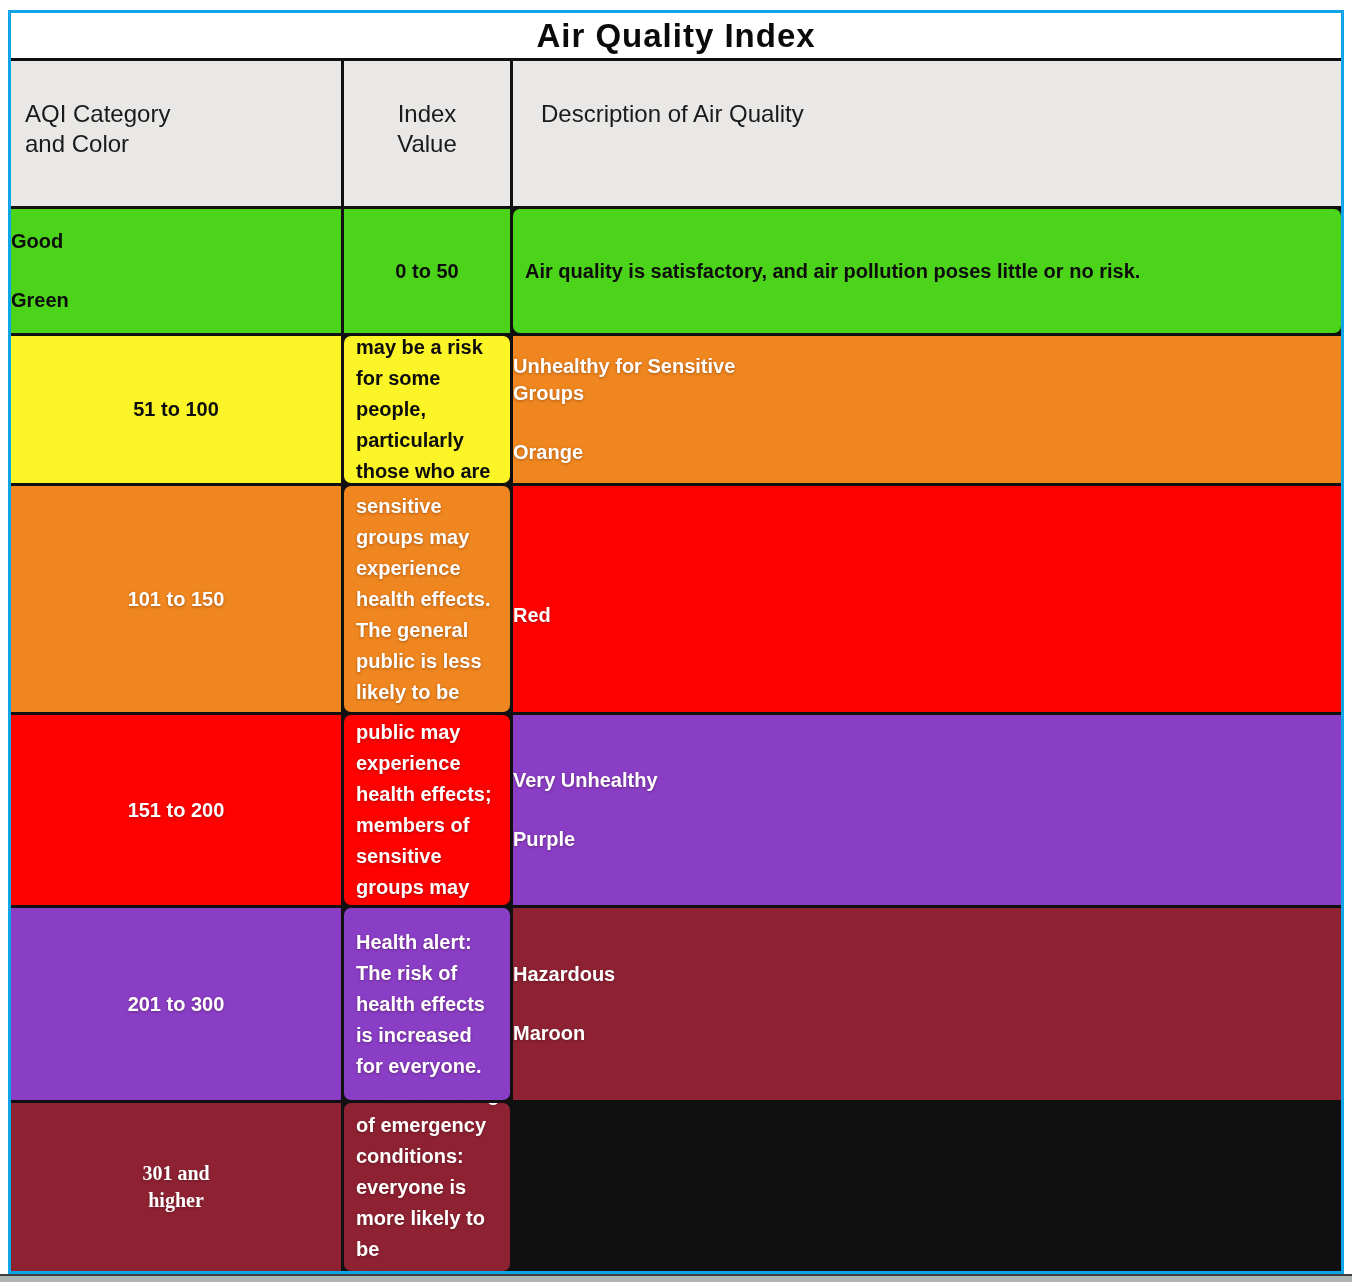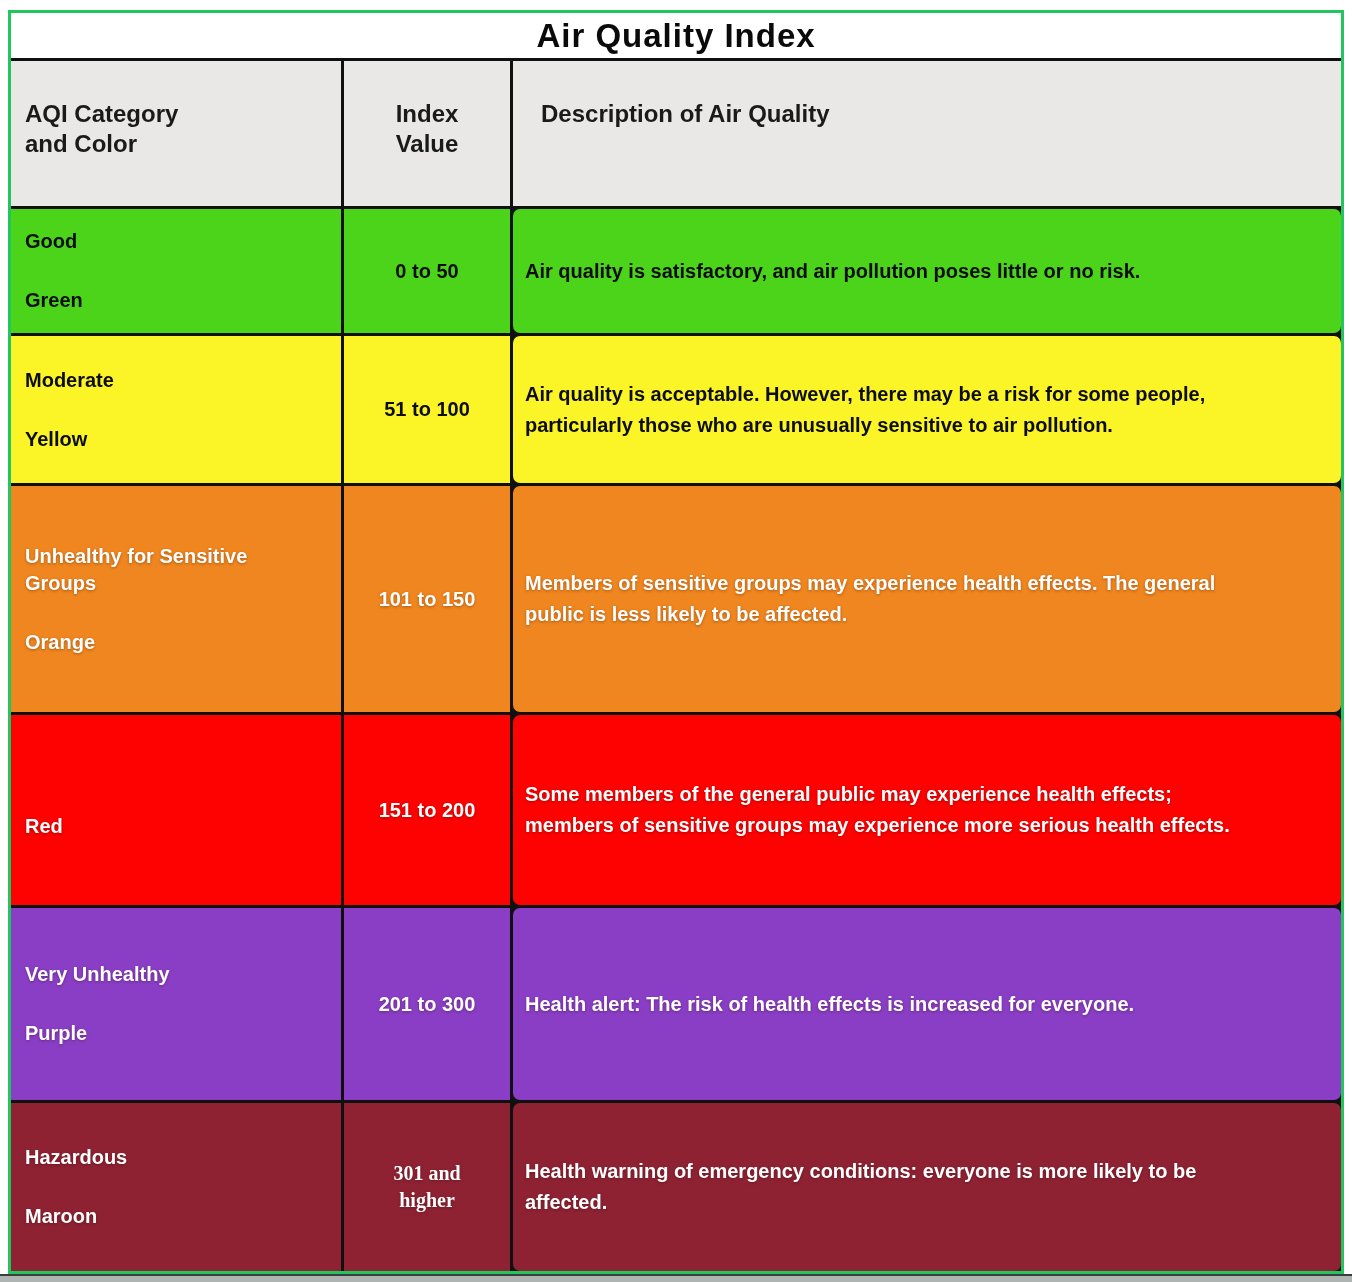--- a/index.html
+++ b/index.html
@@ -10,21 +10,21 @@
     width: 1352px;
   }
   .page {
     width: 1352px;
     height: 1282px;
     padding: 10px 8px 0 8px;
     display: flex;
     flex-direction: column;
   }
   .aqi-table {
-    border: 3px solid #22c55e;
+    border: 3px solid #0ea5e9;
     background: #101010;
     display: grid;
     grid-template-columns: 330px 166px 1fr;
     grid-template-rows: 45px 145px 124px 147px 226px 190px 192px 168px;
     gap: 3px;
     flex: 0 0 auto;
   }
   .cell {
     background: #ffffff;
     overflow: hidden;
@@ -35,35 +35,34 @@
     align-items: center;
     justify-content: center;
     font-size: 33px;
     font-weight: bold;
     letter-spacing: 1px;
     color: #0a0a0a;
   }
   .header-cell {
     background: #e9e8e6;
     font-size: 24px;
-    font-weight: bold;
+    font-weight: normal;
     color: #1a1a1a;
     padding-top: 38px;
     white-space: pre-line;
     line-height: 1.25;
   }
   .header-cat { padding-left: 14px; }
   .header-idx { text-align: center; }
   .header-desc { padding-left: 28px; }
 
   .cat-cell {
     display: flex;
     flex-direction: column;
     justify-content: center;
-    padding-left: 14px;
     font-size: 20px;
     font-weight: bold;
     line-height: 1.35;
   }
   .cat-name { white-space: pre-line; }
   .cat-color { margin-top: 32px; }
 
   .idx-cell {
     display: flex;
     align-items: center;
@@ -109,24 +108,20 @@
 Value</div>
     <div class="cell header-cell header-desc">Description of Air Quality</div>
 
     <div class="cell cat-cell dark-text" style="background: rgb(76, 212, 26);">
       <span class="cat-name">Good</span>
       <span class="cat-color">Green</span>
     </div>
     <div class="cell idx-cell dark-text" style="background: rgb(76, 212, 26);">0 to 50</div>
     <div class="cell desc-cell dark-text" style="background: rgb(76, 212, 26);">Air quality is satisfactory, and air pollution poses little or no risk.</div>
 
-    <div class="cell cat-cell dark-text" style="background: rgb(251, 244, 38);">
-      <span class="cat-name">Moderate</span>
-      <span class="cat-color">Yellow</span>
-    </div>
     <div class="cell idx-cell dark-text" style="background: rgb(251, 244, 38);">51 to 100</div>
     <div class="cell desc-cell dark-text" style="background: rgb(251, 244, 38);">Air quality is acceptable. However, there may be a risk for some people,
 particularly those who are unusually sensitive to air pollution.</div>
 
     <div class="cell cat-cell light-text" style="background: rgb(240, 134, 31);">
       <span class="cat-name">Unhealthy for Sensitive
 Groups</span>
       <span class="cat-color">Orange</span>
     </div>
     <div class="cell idx-cell light-text" style="background: rgb(240, 134, 31);">101 to 150</div>

